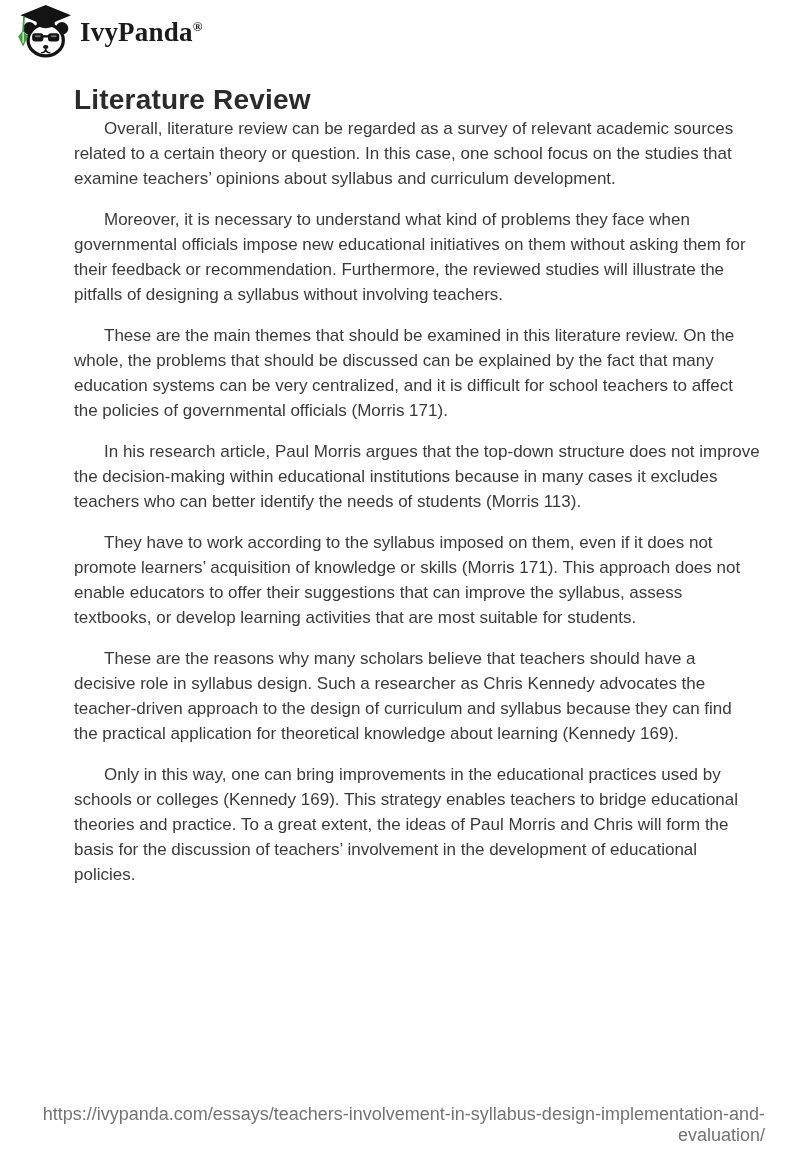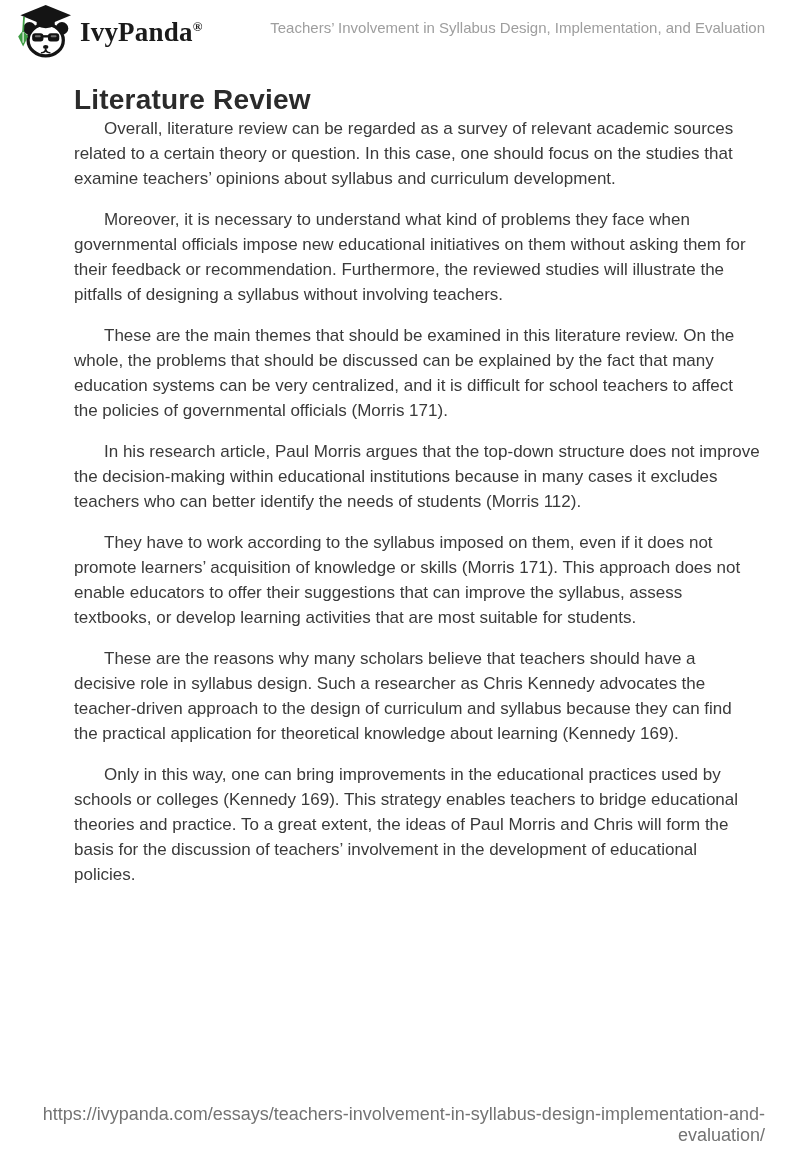--- a/index.html
+++ b/index.html
@@ -109,29 +109,28 @@
         <polygon points="35,1 63,12.5 35,24 7,12.5" fill="#141414"></polygon>
         <path d="M25 17 v7 q10 5.5 20 0 v-7 z" fill="#141414"></path>
 
         <path d="M11 14 L10 31" stroke="#3e9c43" stroke-width="2"></path>
         <path d="M10 29 l5.5 7 l-5.5 11 l-5.5 -11 z" fill="#3e9c43"></path>
         <path d="M10 31 v12" stroke="#ffffff" stroke-width="1.2"></path>
       </svg>
     </span>
     <span class="brand-name"><span>IvyPanda</span><span class="brand-reg">®</span></span>
   </div>
-  <div class="doc-title">Teachers’ Involvement in Syllabus Design, Implementation, and Evaluation</div>
 </header>
 
 <main class="content">
   <h1 class="page-title">Literature Review</h1>
-  <p>Overall, literature review can be regarded as a survey of relevant academic sources related to a certain theory or question. In this case, one should focus on the studies that examine teachers’ opinions about syllabus and curriculum development.</p>
+  <p>Overall, literature review can be regarded as a survey of relevant academic sources related to a certain theory or question. In this case, one school focus on the studies that examine teachers’ opinions about syllabus and curriculum development.</p>
   <p>Moreover, it is necessary to understand what kind of problems they face when governmental officials impose new educational initiatives on them without asking them for their feedback or recommendation. Furthermore, the reviewed studies will illustrate the pitfalls of designing a syllabus without involving teachers.</p>
   <p>These are the main themes that should be examined in this literature review. On the whole, the problems that should be discussed can be explained by the fact that many education systems can be very centralized, and it is difficult for school teachers to affect the policies of governmental officials (Morris 171).</p>
-  <p>In his research article, Paul Morris argues that the top-down structure does not improve the decision-making within educational institutions because in many cases it excludes teachers who can better identify the needs of students (Morris 112).</p>
+  <p>In his research article, Paul Morris argues that the top-down structure does not improve the decision-making within educational institutions because in many cases it excludes teachers who can better identify the needs of students (Morris 113).</p>
   <p>They have to work according to the syllabus imposed on them, even if it does not promote learners’ acquisition of knowledge or skills (Morris 171). This approach does not enable educators to offer their suggestions that can improve the syllabus, assess textbooks, or develop learning activities that are most suitable for students.</p>
   <p>These are the reasons why many scholars believe that teachers should have a decisive role in syllabus design. Such a researcher as Chris Kennedy advocates the teacher-driven approach to the design of curriculum and syllabus because they can find the practical application for theoretical knowledge about learning (Kennedy 169).</p>
   <p>Only in this way, one can bring improvements in the educational practices used by schools or colleges (Kennedy 169). This strategy enables teachers to bridge educational theories and practice. To a great extent, the ideas of Paul Morris and Chris will form the basis for the discussion of teachers’ involvement in the development of educational policies.</p>
 </main>
 
 <footer class="page-footer">
   <span class="footer-url">https://ivypanda.com/essays/teachers-involvement-in-syllabus-design-implementation-and-evaluation/</span>
 </footer>
 
 </body></html>

